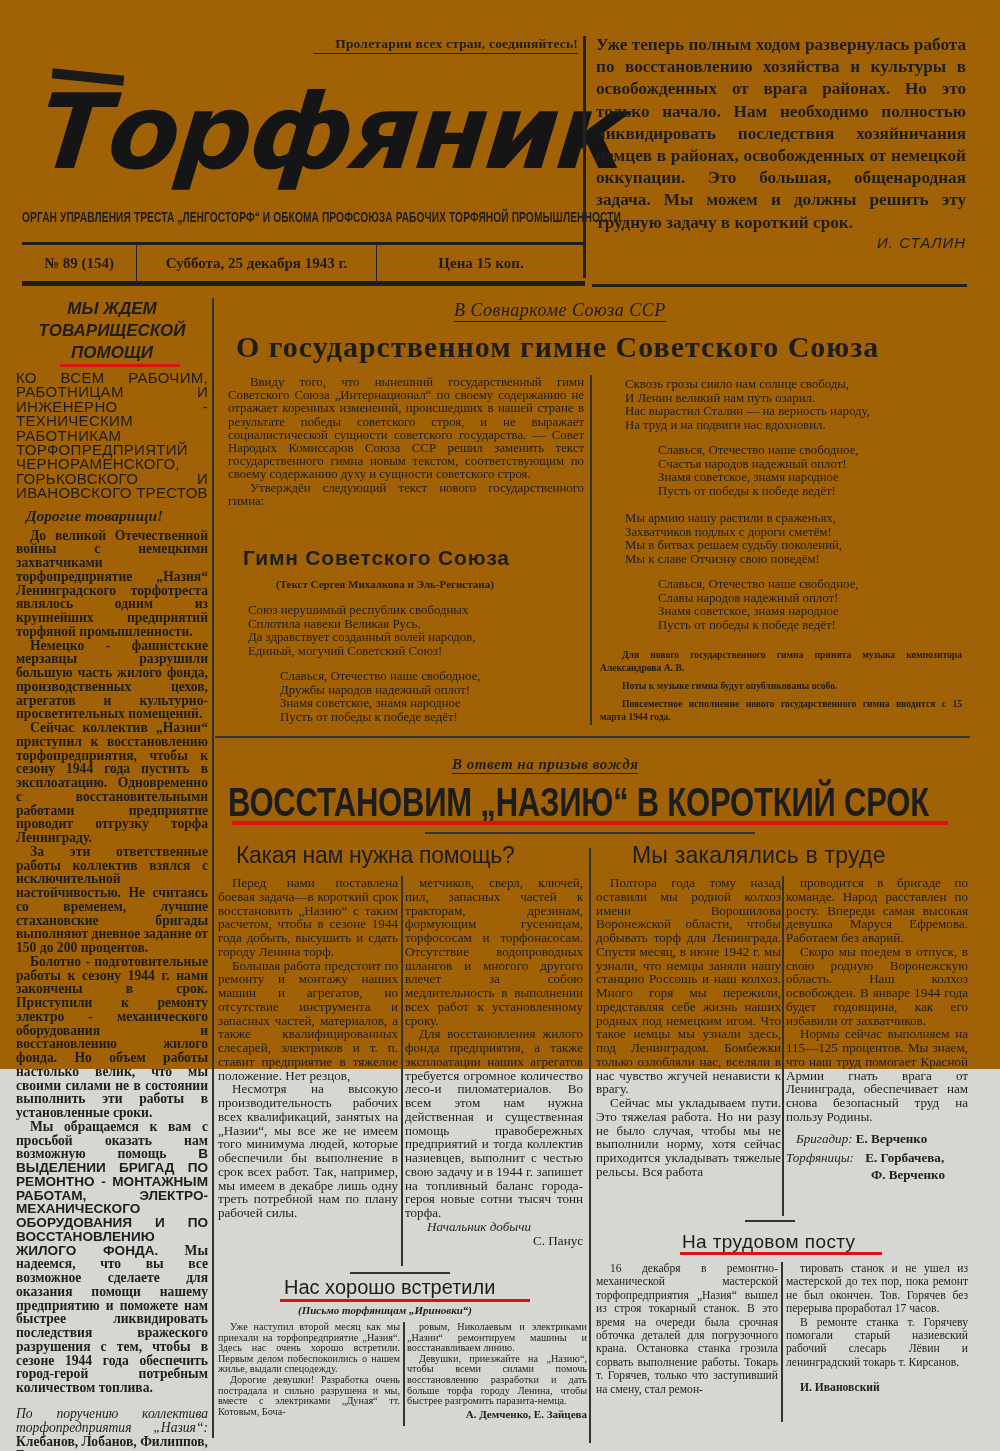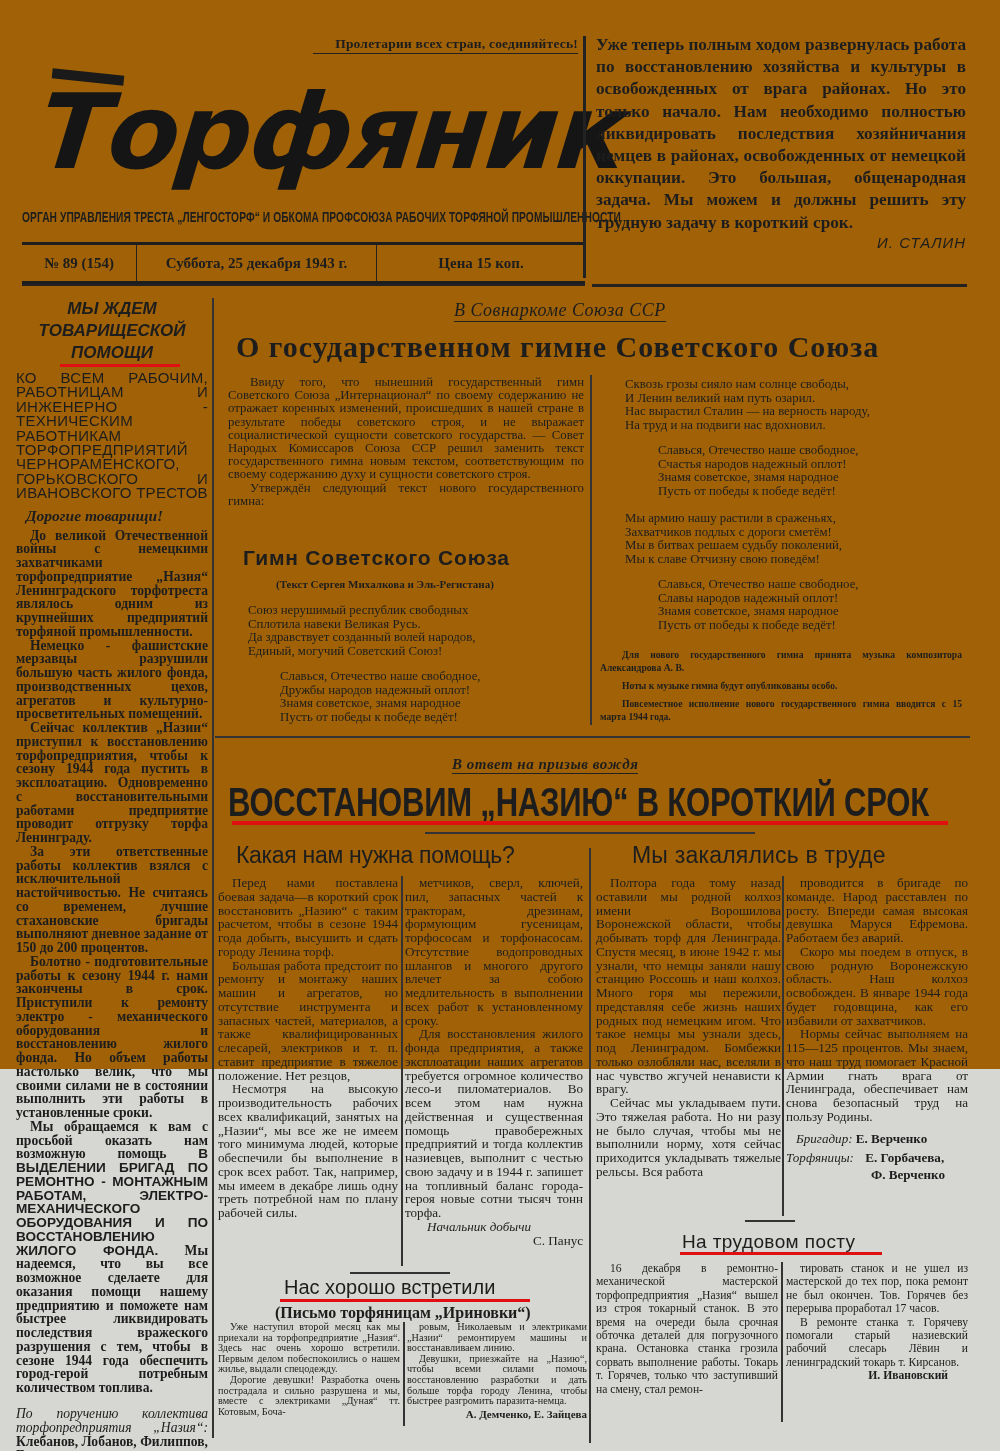--- a/index.html
+++ b/index.html
@@ -69,21 +69,21 @@
   .col .sig { text-align: right; }
   .col .sigi { font-style: italic; text-indent: 0; text-align: left; padding-left: 22px; }
   .c-help1 { left: 218px; top: 876px; width: 180px; }
   .c-help2 { left: 405px; top: 876px; width: 178px; }
   .c-hard1 { left: 596px; top: 876px; width: 185px; }
   .c-hard2 { left: 786px; top: 876px; width: 182px; }
   .vr { position: absolute; width: 1.5px; background: #333; }
 
   .h-met { position: absolute; left: 284px; top: 1276px; font-family: "Liberation Sans", sans-serif; font-size: 20px; }
   .met-red { position: absolute; left: 280px; top: 1299px; width: 250px; height: 3px; background: #e01010; }
-  .met-sub { position: absolute; left: 275px; top: 1304px; font-weight: bold; font-size: 16px; }
+  .met-sub { position: absolute; left: 298px; top: 1304px; font-style: italic; font-weight: bold; font-size: 11px; }
   .small { position: absolute; font-size: 10.2px; line-height: 10.6px; text-align: justify; }
   .small p { text-indent: 12px; }
   .s1 { left: 218px; top: 1322px; width: 182px; }
   .s2 { left: 407px; top: 1322px; width: 180px; }
 
   .h-post { position: absolute; left: 682px; top: 1231px; font-family: "Liberation Sans", sans-serif; font-size: 19px; letter-spacing: 0.4px; }
   .post-red { position: absolute; left: 680px; top: 1252px; width: 202px; height: 3px; background: #e01010; }
   .p1 { left: 596px; top: 1262px; width: 182px; font-size: 11.6px; line-height: 13.4px; }
   .p2 { left: 786px; top: 1262px; width: 182px; font-size: 11.6px; line-height: 13.4px; }
   .rule-short { position: absolute; height: 1.5px; background: #333; }
@@ -234,15 +234,15 @@
 
   <div class="h-post">На трудовом посту</div>
   <div class="post-red"></div>
   <div class="col p1">
     <p>16 декабря в ремонтно-механической мастерской торфопредприятия „Назия“ вышел из строя токарный станок. В это время на очереди была срочная обточка деталей для погрузочного крана. Остановка станка грозила сорвать выполнение работы. Токарь т. Горячев, только что заступивший на смену, стал ремон-</p>
   </div>
   <div class="vr" style="left:781px;top:1262px;height:160px;"></div>
   <div class="col p2">
     <p>тировать станок и не ушел из мастерской до тех пор, пока ремонт не был окончен. Тов. Горячев без перерыва проработал 17 часов.</p>
     <p style="">В ремонте станка т. Горячеву помогали старый назиевский рабочий слесарь Лёвин и ленинградский токарь т. Кирсанов.</p>
-    <p style="text-align:right;font-weight:bold;padding-right:20px;">И. Ивановский</p>
+    <p style="font-weight:bold;margin-top:12px;padding-right:20px;">И. Ивановский</p>
   </div>
 </div>
 
 </body></html>

